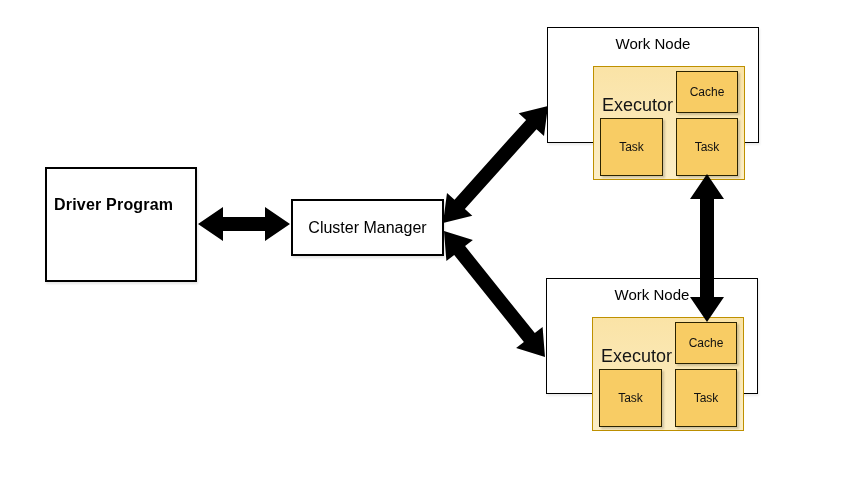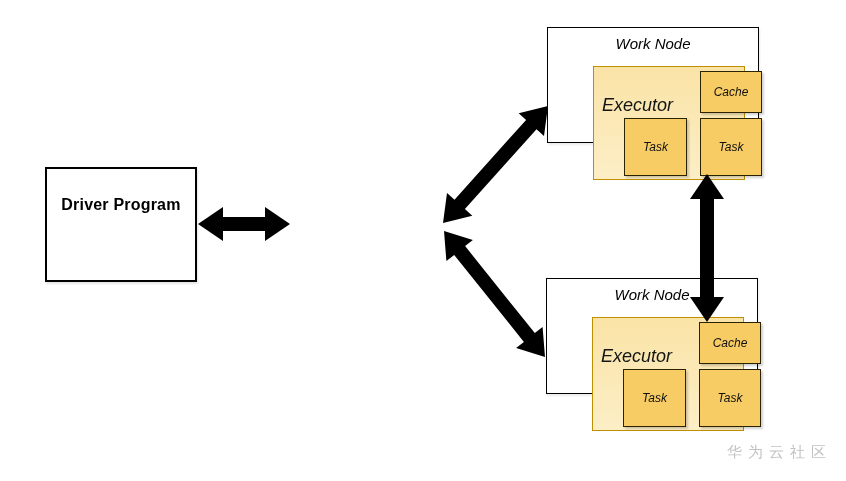--- a/index.html
+++ b/index.html
@@ -3,48 +3,47 @@
 <meta charset="utf-8">
 <style>
   html,body{margin:0;padding:0;background:#fff;}
   .canvas{
     position:relative;width:846px;height:481px;background:#ffffff;overflow:hidden;
     font-family:"Liberation Sans", sans-serif;color:#000;
   }
   .box{position:absolute;background:#fff;box-sizing:border-box;}
   
   .driver{left:45px;top:167px;width:152px;height:115px;border:2px solid #000;box-shadow:1px 2px 2px rgba(0,0,0,0.10);}
-  .driver-title{margin-top:27px;text-align:center;font-weight:bold;font-size:16px;letter-spacing:0.2px;}
+  .driver-title{margin-top:27px;font-weight:bold;font-size:16px;letter-spacing:0.2px;padding-left:7px;}
   .spark{
     position:absolute;left:22px;top:61px;width:106px;height:38px;
     background:var(--spark-fill);border:1px solid var(--spark-border);box-sizing:border-box;
     display:flex;align-items:center;justify-content:center;font-weight:bold;font-size:13px;
   }
   
   .cluster{
     left:291px;top:199px;width:153px;height:57px;border:2px solid #000;
     display:flex;align-items:center;justify-content:center;font-size:16px;
     box-shadow:1px 2px 2px rgba(0,0,0,0.10);
   }
   
-  .worknode{width:212px;height:116px;border:1.5px solid #000;box-shadow:1px 2px 2px rgba(0,0,0,0.08);font-style:italic;}
+  .worknode{width:212px;height:116px;border:1.5px solid #000;box-shadow:1px 2px 2px rgba(0,0,0,0.08);}
   .wn-top{left:547px;top:27px;}
   .wn-bottom{left:546px;top:278px;}
   .wn-title{text-align:center;margin-top:7px;font-size:15px;}
   .executor{
     position:absolute;left:45px;top:38px;width:152px;height:114px;box-sizing:border-box;
     background:linear-gradient(180deg,var(--executor-fill-top) 0%,var(--executor-fill-bottom) 100%);
     border:1.5px solid var(--executor-border);
   }
   .exec-label{position:absolute;left:8px;top:4px;font-size:18px;color:#151515;margin-top:24px;}
   .cell{
     position:absolute;background:var(--node-fill);border:1.5px solid var(--node-border);box-sizing:border-box;
     display:flex;align-items:center;justify-content:center;font-size:12px;color:#111;
     box-shadow:1.5px 2px 2px rgba(0,0,0,0.18);
-    margin-left:24px;
   }
   .cache{left:82px;top:4px;width:62px;height:42px;}
   .task.t1{left:6px;top:51px;width:63px;height:58px;}
   .task.t2{left:82px;top:51px;width:62px;height:58px;}
   
   #arrows{position:absolute;left:0;top:0;width:846px;height:481px;z-index:10;pointer-events:none;}
   
   .watermark{
     position:absolute;left:712px;top:443px;width:120px;text-align:right;
     font-size:15px;letter-spacing:6px;color:var(--watermark);z-index:11;
@@ -52,20 +51,23 @@
 </style>
 </head>
 <body>
 
 <div class="canvas">
 
   <div class="box driver">
     <div class="driver-title">Driver Program</div>
   </div>
 
+  <div class="box cluster">
+    <span>Cluster Manager</span>
+  </div>
 
   <div class="box worknode wn-top">
     <div class="wn-title">Work Node</div>
     <div class="executor">
       <div class="exec-label">Executor</div>
       <div class="cell cache">Cache</div>
       <div class="cell task t1">Task</div>
       <div class="cell task t2">Task</div>
     </div>
   </div>
@@ -73,21 +75,20 @@
   <div class="box worknode wn-bottom">
     <div class="wn-title">Work Node</div>
     <div class="executor">
       <div class="exec-label">Executor</div>
       <div class="cell cache">Cache</div>
       <div class="cell task t1">Task</div>
       <div class="cell task t2">Task</div>
     </div>
   </div>
 
-  <div class="watermark">华为云社区</div>
 
   <svg id="arrows" viewBox="0 0 846 481" xmlns="http://www.w3.org/2000/svg">
       <polygon points="198.0,224.0 223.0,241.0 223.0,231.0 265.0,231.0 265.0,241.0 290.0,224.0 265.0,207.0 265.0,217.0 223.0,217.0 223.0,207.0" fill="#000000"></polygon>
       <polygon points="443.0,223.0 472.3,215.7 464.9,209.1 536.5,129.3 544.0,136.0 548.0,106.0 518.7,113.3 526.1,119.9 454.5,199.7 447.0,193.0" fill="#000000"></polygon>
       <polygon points="444.0,231.0 446.4,261.1 454.2,254.9 523.9,341.9 516.1,348.1 545.0,357.0 542.6,326.9 534.8,333.1 465.1,246.1 472.9,239.9" fill="#000000"></polygon>
       <polygon points="707.0,174.0 690.0,199.0 700.0,199.0 700.0,297.0 690.0,297.0 707.0,322.0 724.0,297.0 714.0,297.0 714.0,199.0 724.0,199.0" fill="#000000"></polygon>
     </svg>
 </div>
 
 </body></html>

